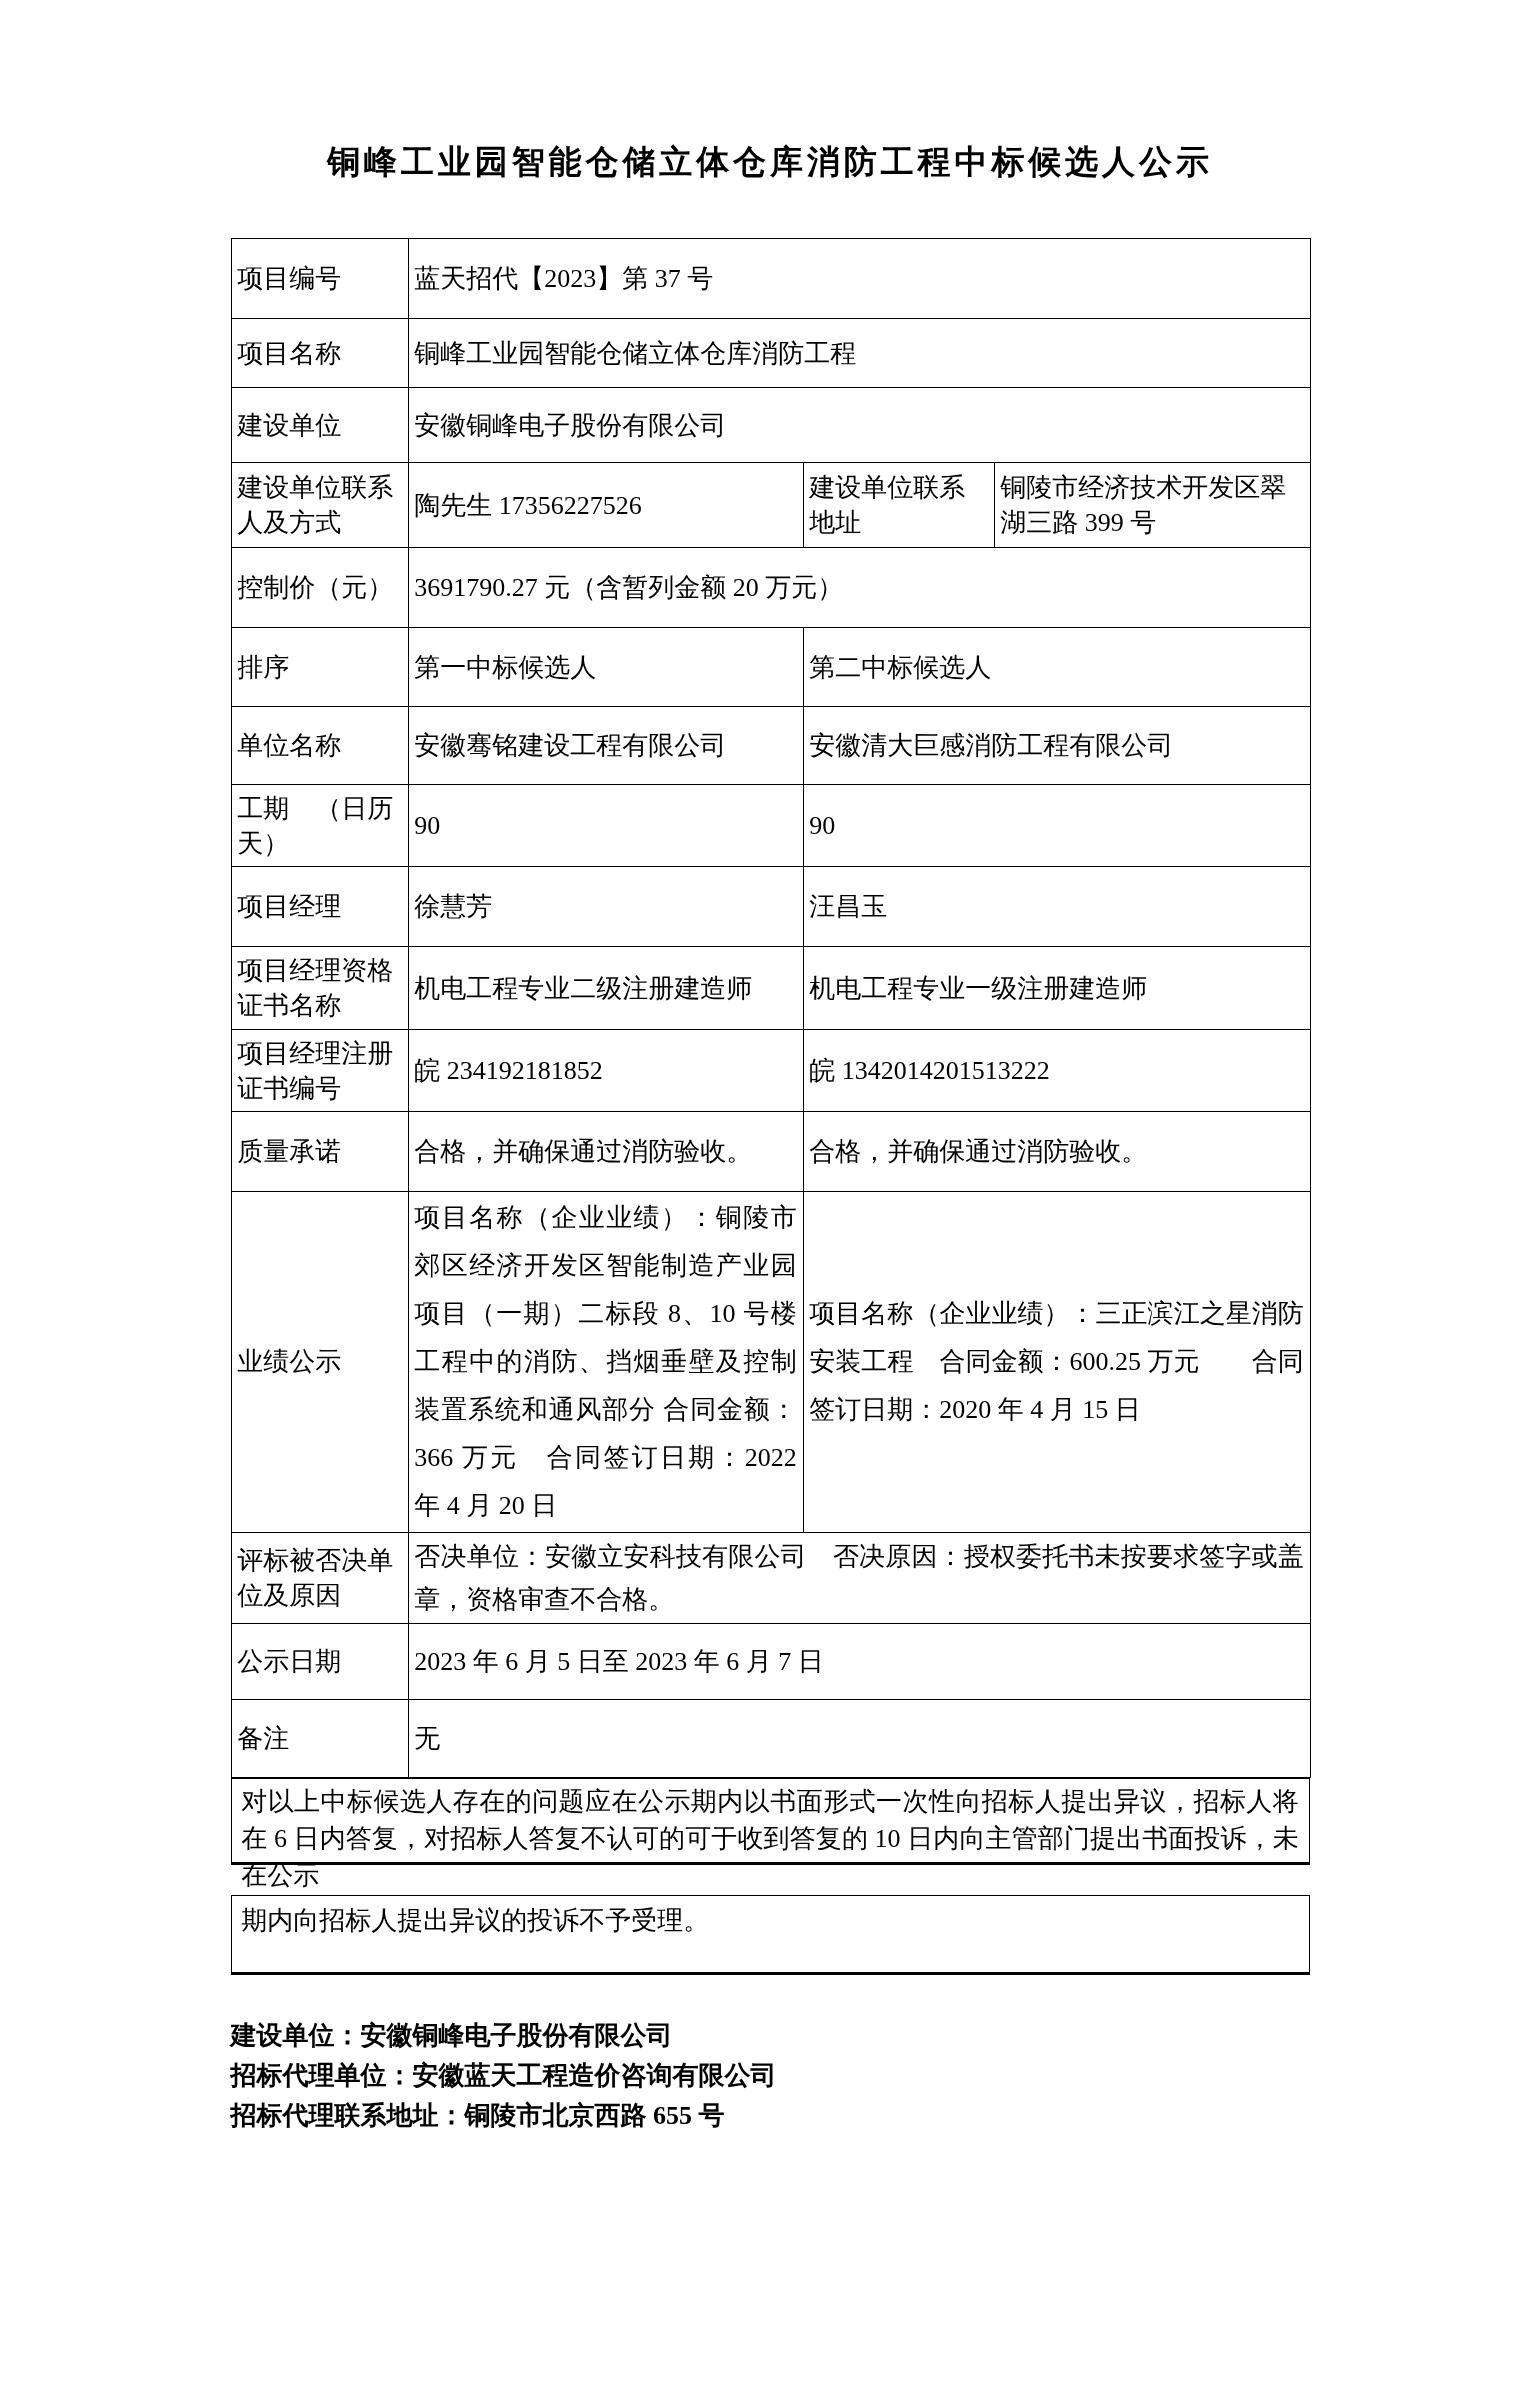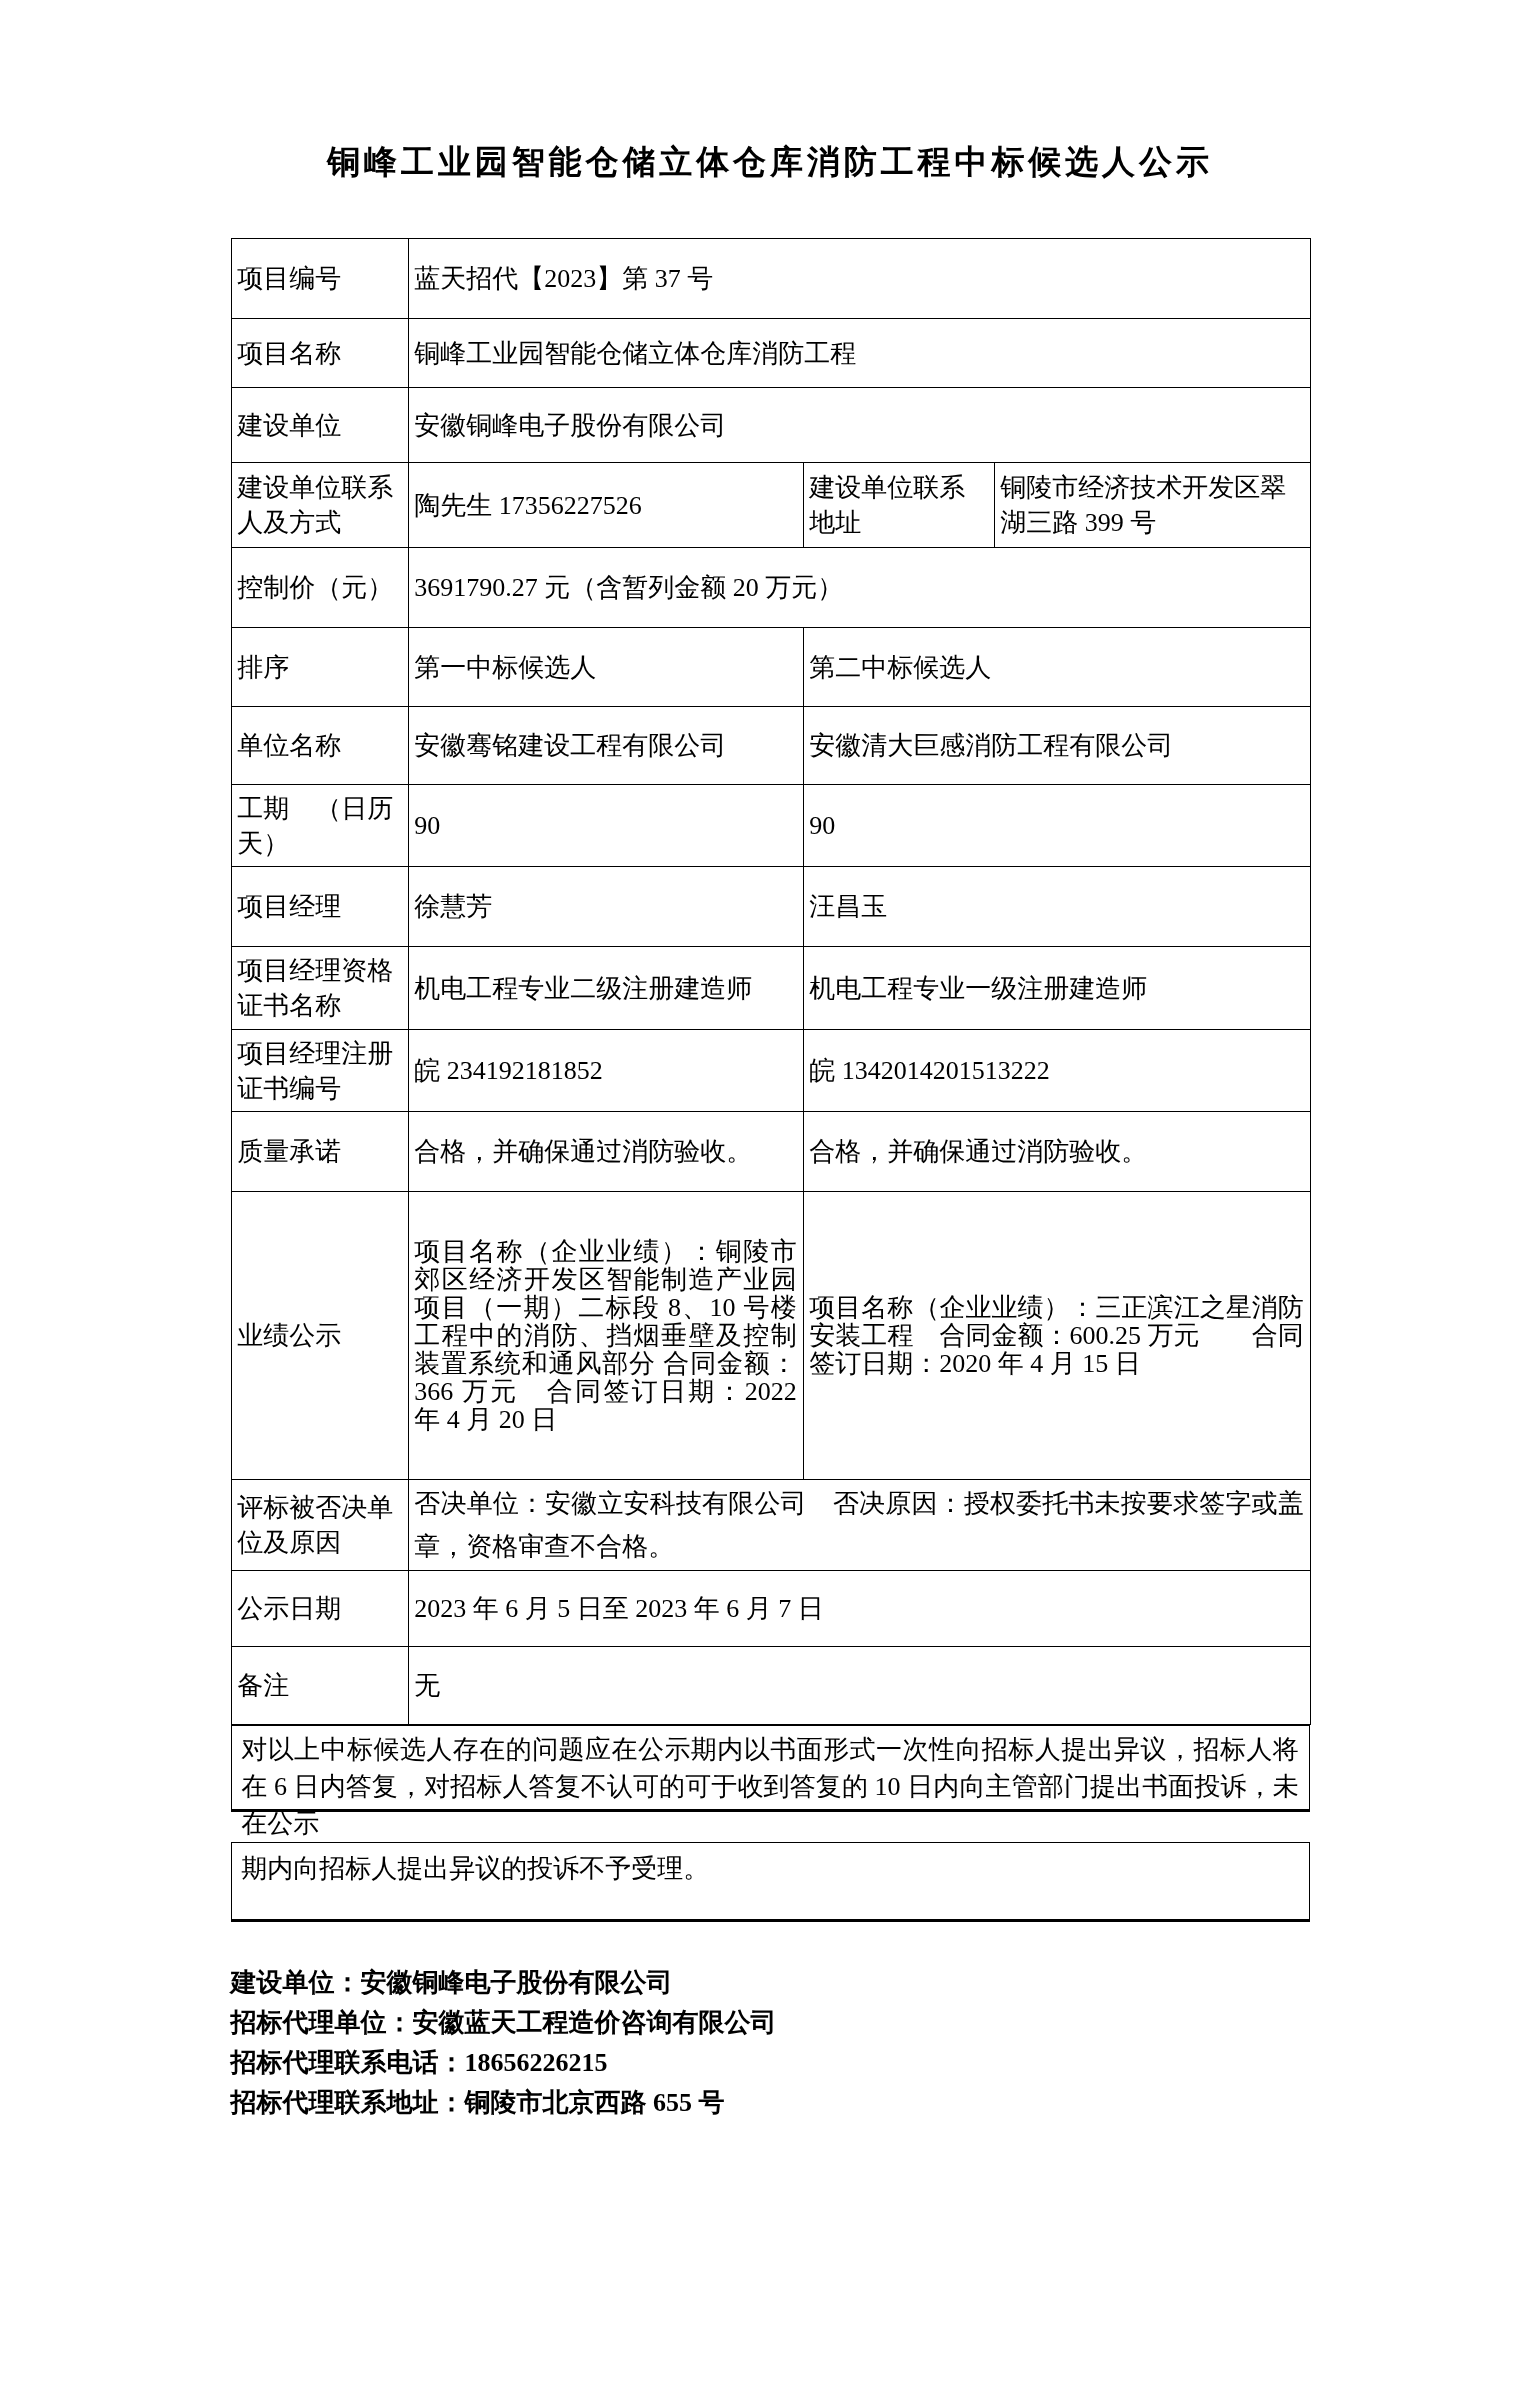--- a/index.html
+++ b/index.html
@@ -55,21 +55,21 @@
   tr.r11 { height: 83px; }
   tr.r12 { height: 82px; }
   tr.r13 { height: 80px; }
   tr.r14 { height: 288px; }
   tr.r15 { height: 85px; }
   tr.r16 { height: 76px; }
   tr.r17 { height: 78px; }
   td.cell-left {
     text-align: justify;
     text-align-last: left;
-    line-height: 28px;
+    line-height: 48px;
     padding: 1.9px 3.9px;
   }
   td.cell-left-mid {
     text-align: justify;
     text-align-last: left;
     line-height: 43px;
     padding: 1.9px 7.8px;
   }
   .notice-box-1 {
     width: 1079px;
@@ -197,18 +197,17 @@
     </tbody>
   </table>
 
   <div class="notice-box-1">对以上中标候选人存在的问题应在公示期内以书面形式一次性向招标人提出异议，招标人将在 6 日内答复，对招标人答复不认可的可于收到答复的 10 日内向主管部门提出书面投诉，未在公示</div>
   <div class="page-gap"></div>
   <div class="notice-box-2">期内向招标人提出异议的投诉不予受理。</div>
 
   <div class="doc-footer">
     <div class="footer-line">建设单位：安徽铜峰电子股份有限公司</div>
     <div class="footer-line">招标代理单位：安徽蓝天工程造价咨询有限公司</div>
-    <div class="footer-line">招标代理联系电话：18656226215</div>
     <div class="footer-line">招标代理联系地址：铜陵市北京西路 655 号</div>
   </div>
 
 </div>
 
 
 </body></html>

